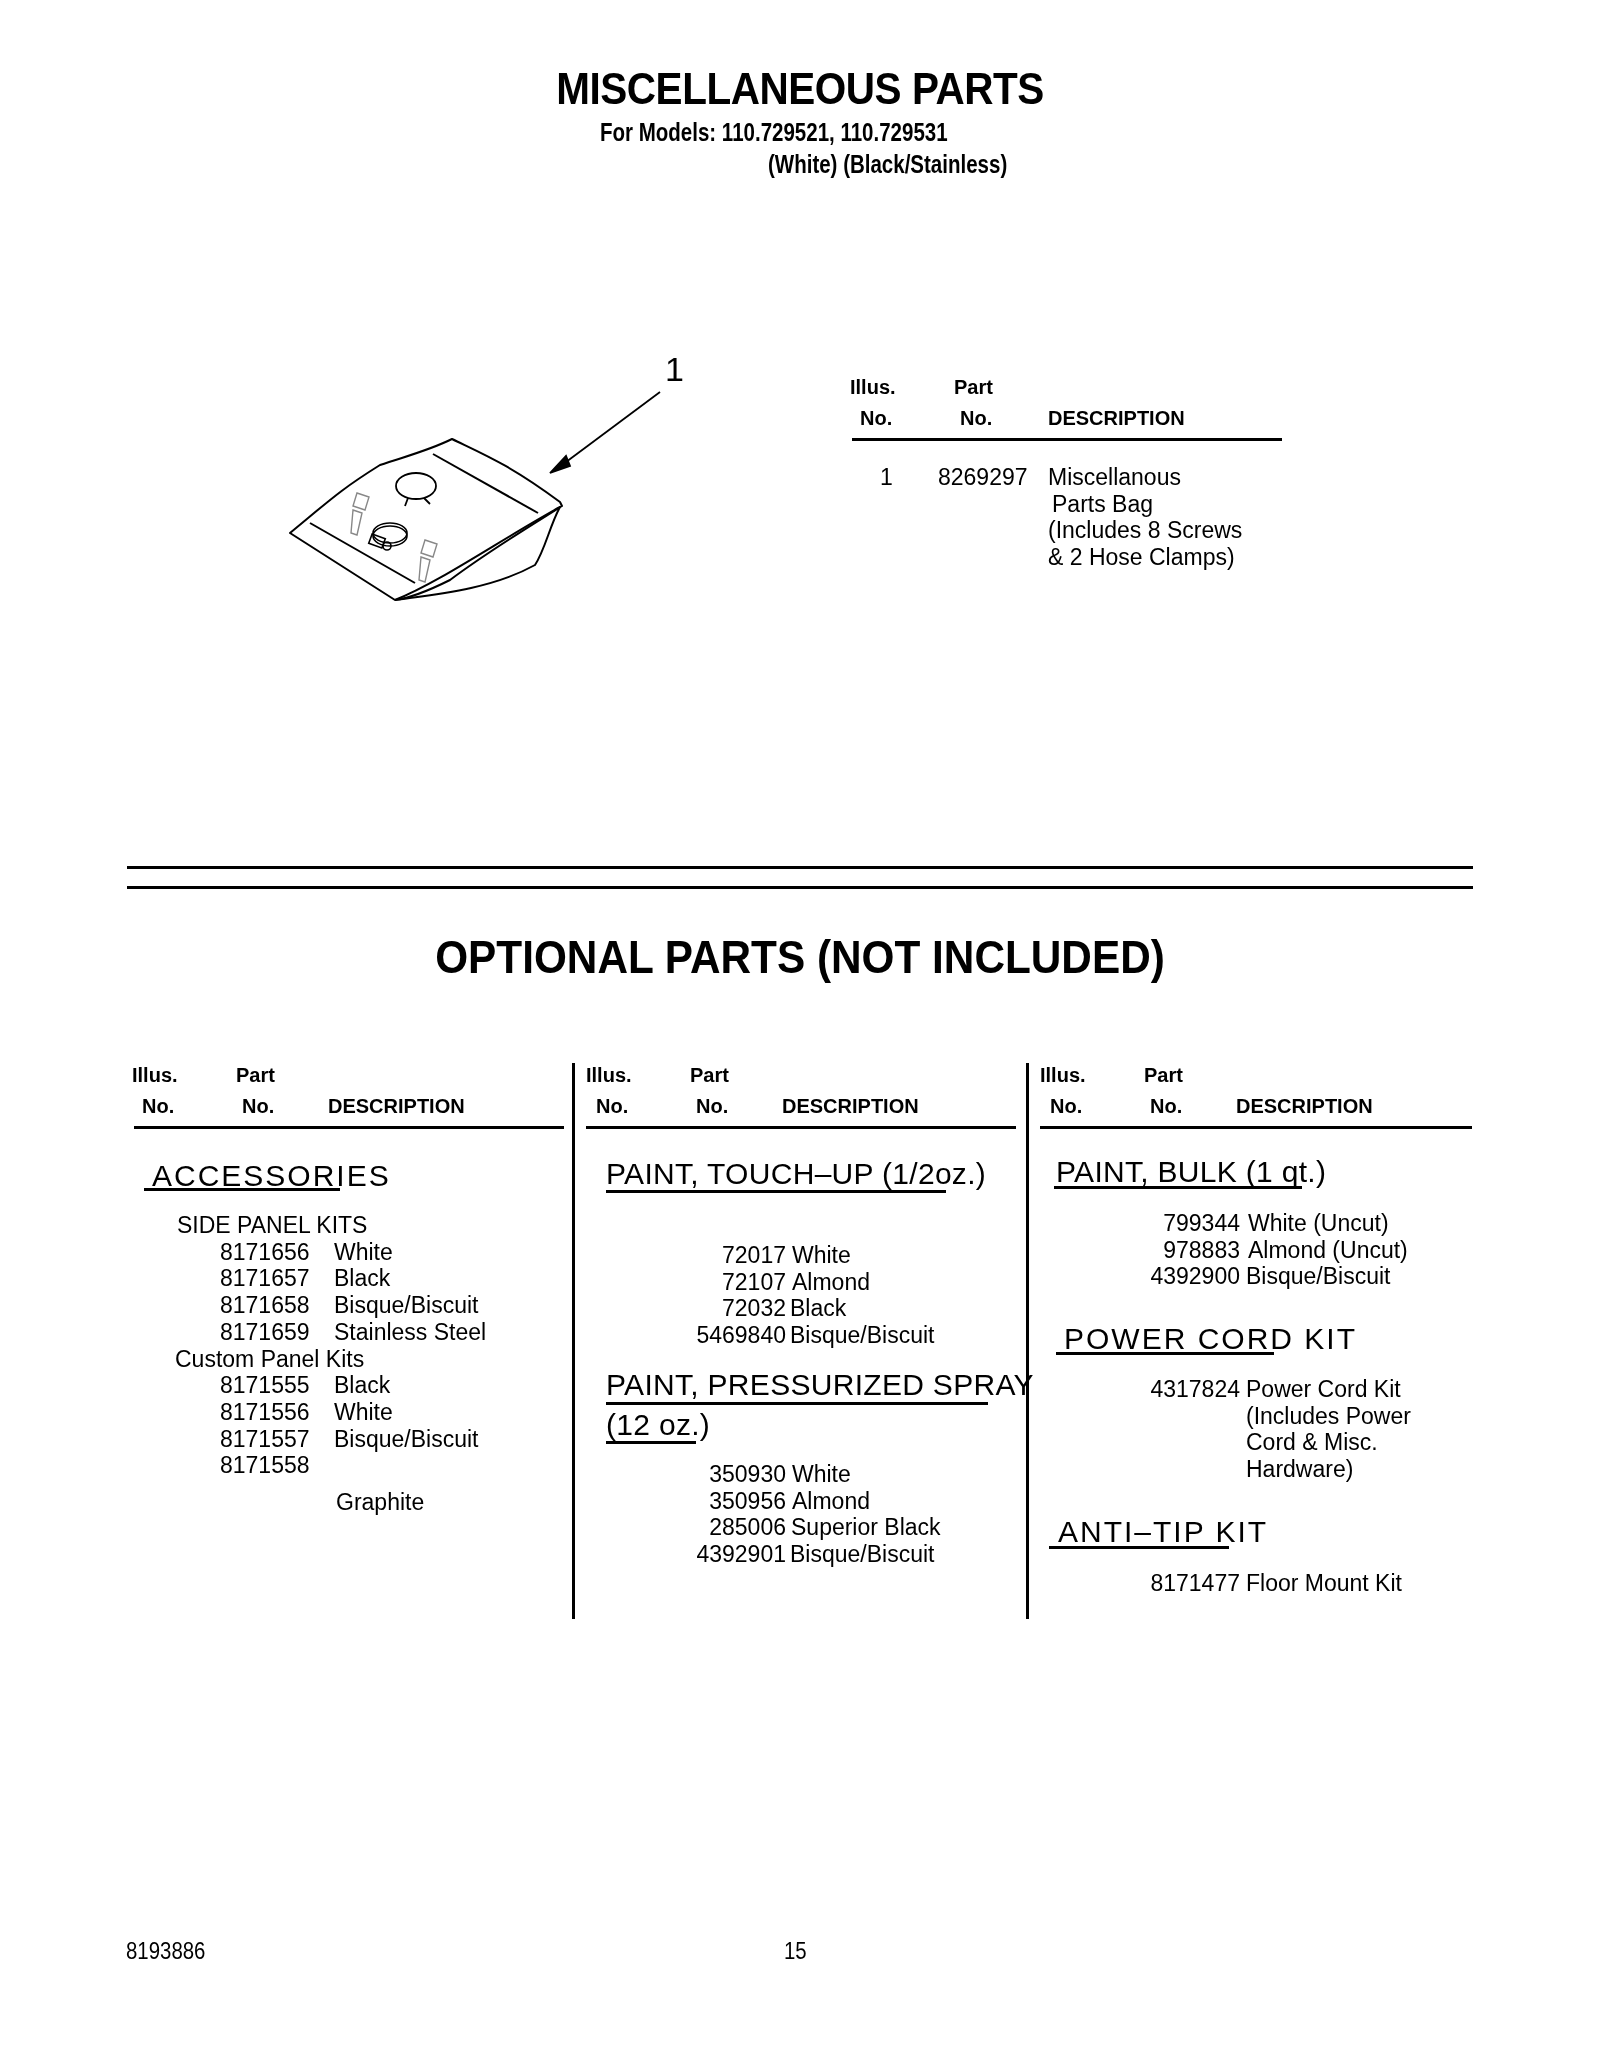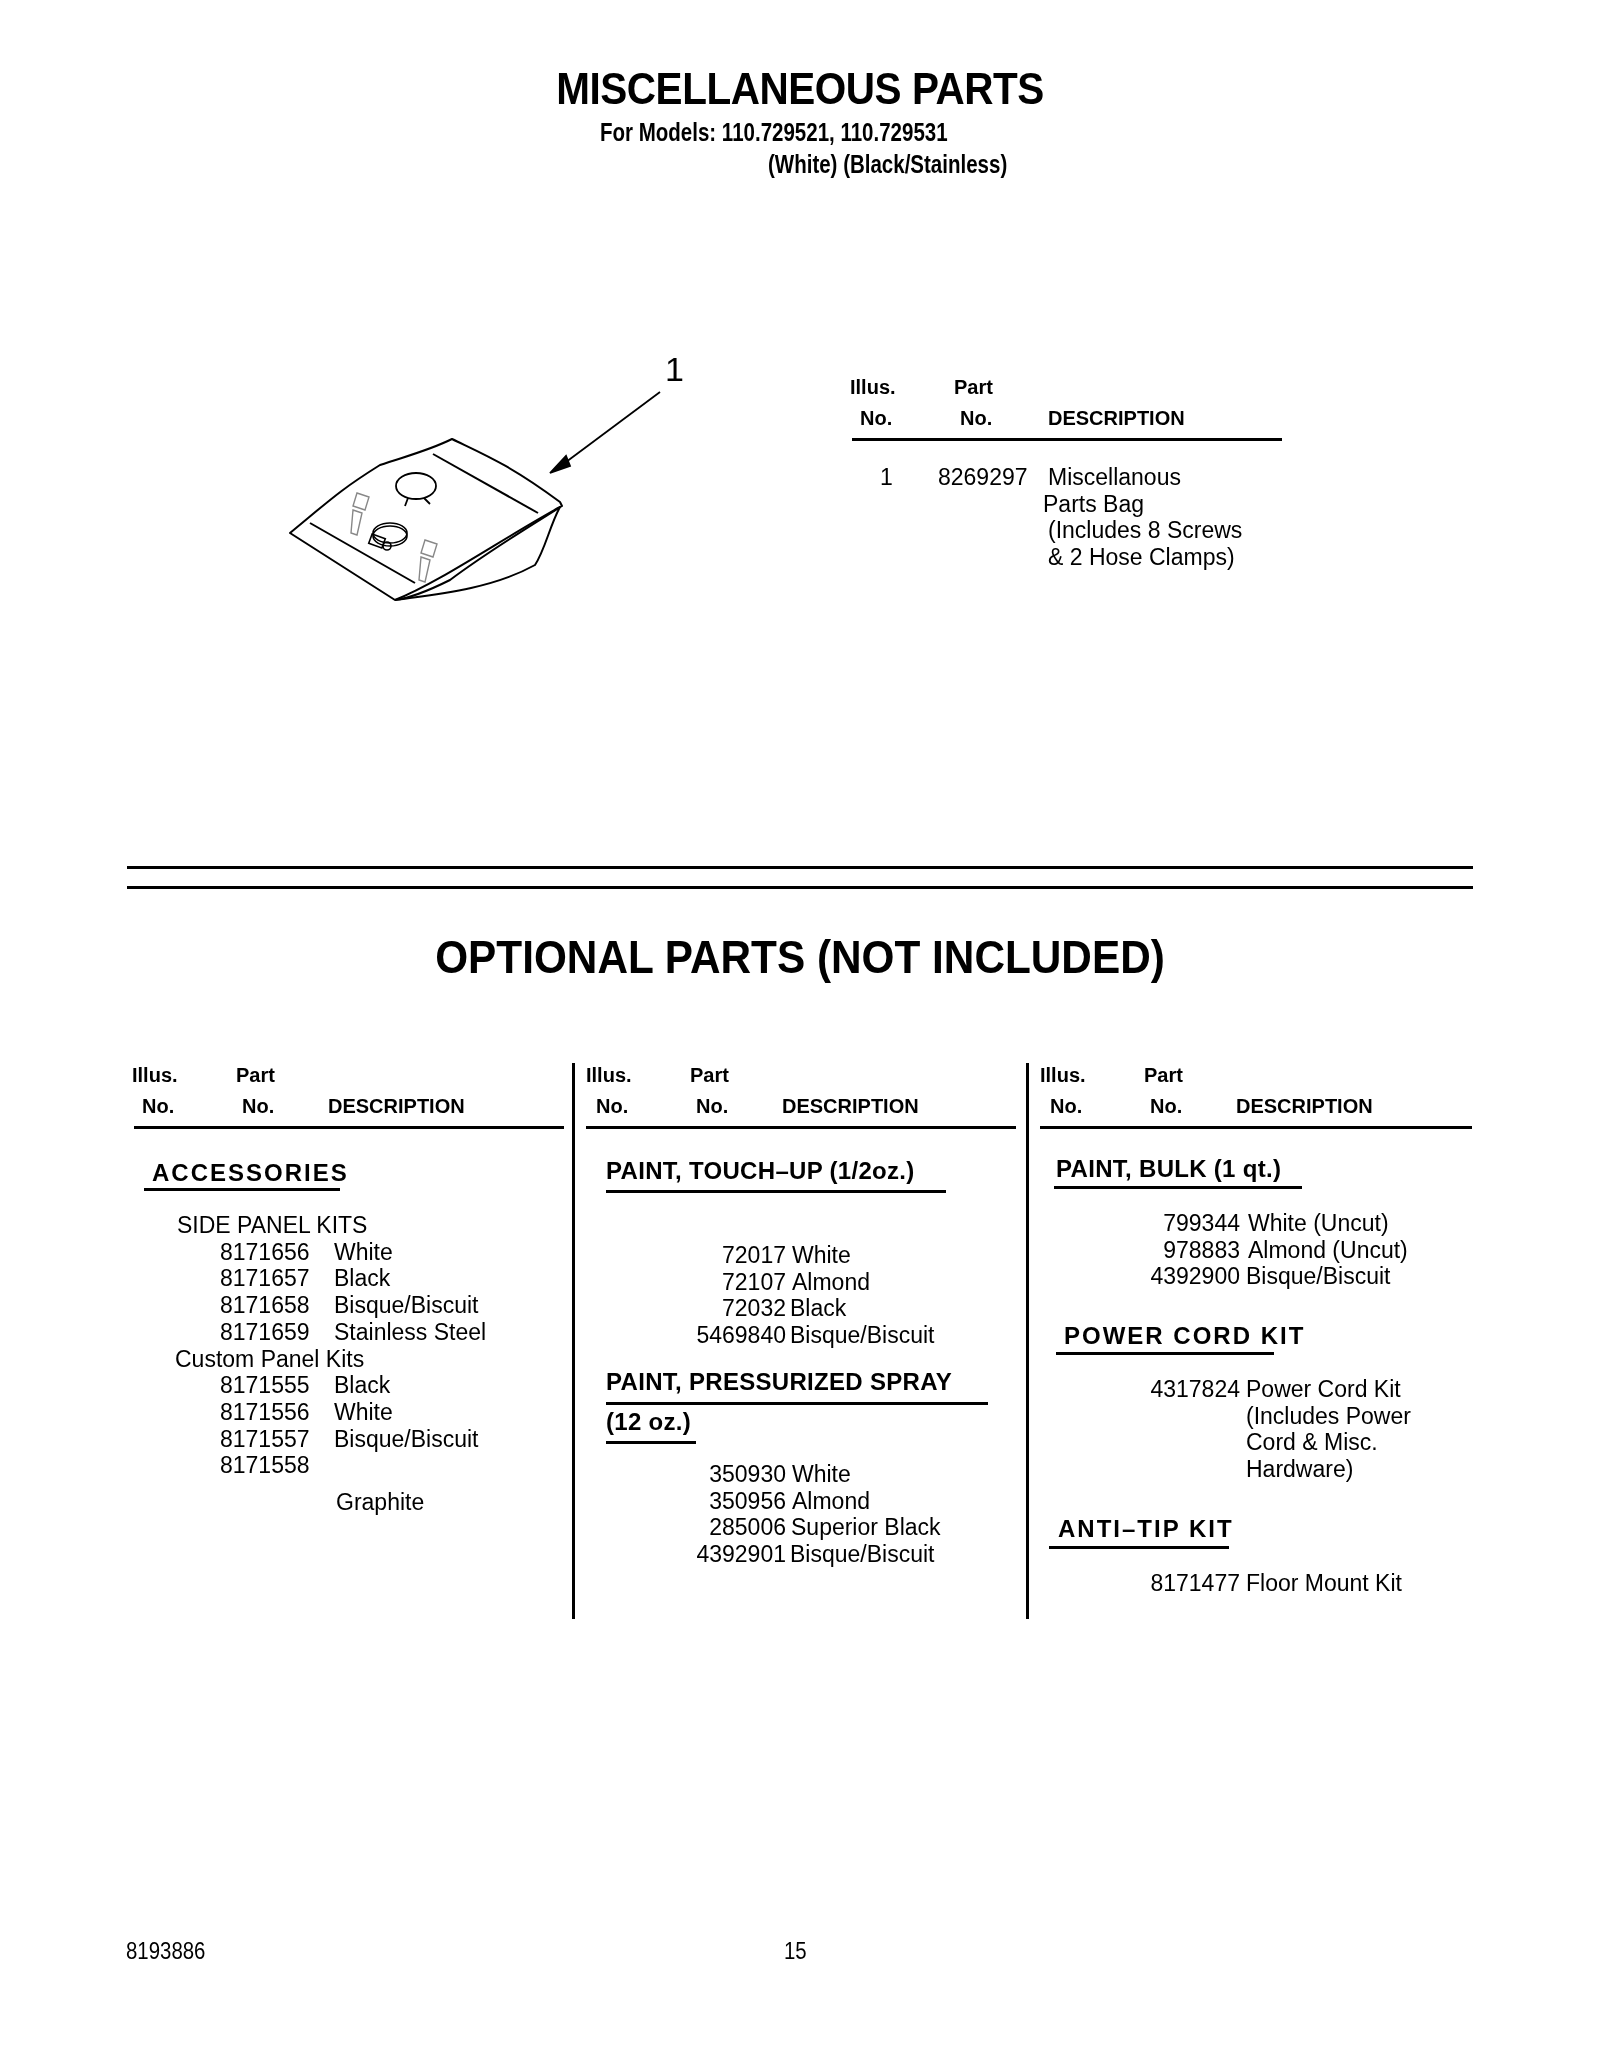--- a/index.html
+++ b/index.html
@@ -12,21 +12,21 @@
     .models { top: 118px; left: 600px; font-weight: bold; font-size: 25px;
       transform: scaleX(0.82); transform-origin: left; white-space: nowrap; }
     .colors { top: 150px; left: 768px; font-weight: bold; font-size: 25px;
       transform: scaleX(0.82); transform-origin: left; white-space: nowrap; }
 
     .hdr { font-weight: bold; font-size: 20px; line-height: 31px; white-space: nowrap; }
     .rule { background: #000; height: 3px; }
     .vrule { background: #000; width: 3px; }
 
     .txt { font-size: 23px; line-height: 26.7px; white-space: nowrap; }
-    .sec { font-weight: bold; font-size: 24px; white-space: nowrap; letter-spacing: 0.3px; }
+    .sec { font-weight: normal; font-size: 30px; white-space: nowrap; letter-spacing: 0.3px; }
     .sec.wide { letter-spacing: 2px; }
     .num { text-align: right; display: inline-block; }
 
     .opt-title { top: 930px; left: 0; width: 1600px; text-align: center;
       font-weight: bold; font-size: 46px; transform: scaleX(0.92); transform-origin: center; }
 
     .footer { top: 1937px; font-size: 24px; transform: scaleX(0.85); transform-origin: left; }
   </style>
 </head>
 <body>
@@ -79,21 +79,21 @@
   <div class="abs hdr" style="left:0;top:0;">Illus.</div>
   <div class="abs hdr" style="left:10px;top:31px;">No.</div>
   <div class="abs hdr" style="left:104px;top:0;">Part</div>
   <div class="abs hdr" style="left:110px;top:31px;">No.</div>
   <div class="abs hdr" style="left:198px;top:31px;">DESCRIPTION</div>
   <div class="abs rule" style="left:2px;top:66px;width:430px;"></div>
 
   <div class="abs txt" style="left:30px;top:92px;">1</div>
   <div class="abs txt" style="left:88px;top:92px;">8269297</div>
   <div class="abs txt" style="left:198px;top:92px;">Miscellanous</div>
-  <div class="abs txt" style="left:193px;top:118.7px;">Parts Bag</div>
+  <div class="abs txt" style="left:202px;top:118.7px;">Parts Bag</div>
   <div class="abs txt" style="left:198px;top:145.4px;">(Includes 8 Screws</div>
   <div class="abs txt" style="left:198px;top:172.1px;">&amp; 2 Hose Clamps)</div>
 </div>
 
 <div class="abs rule" style="left:127px;top:866px;width:1346px;"></div>
 <div class="abs rule" style="left:127px;top:886px;width:1346px;"></div>
 
 <div class="abs opt-title">OPTIONAL PARTS (NOT INCLUDED)</div>
 
 <div class="abs vrule" style="left:572px;top:1063px;height:556px;"></div>

